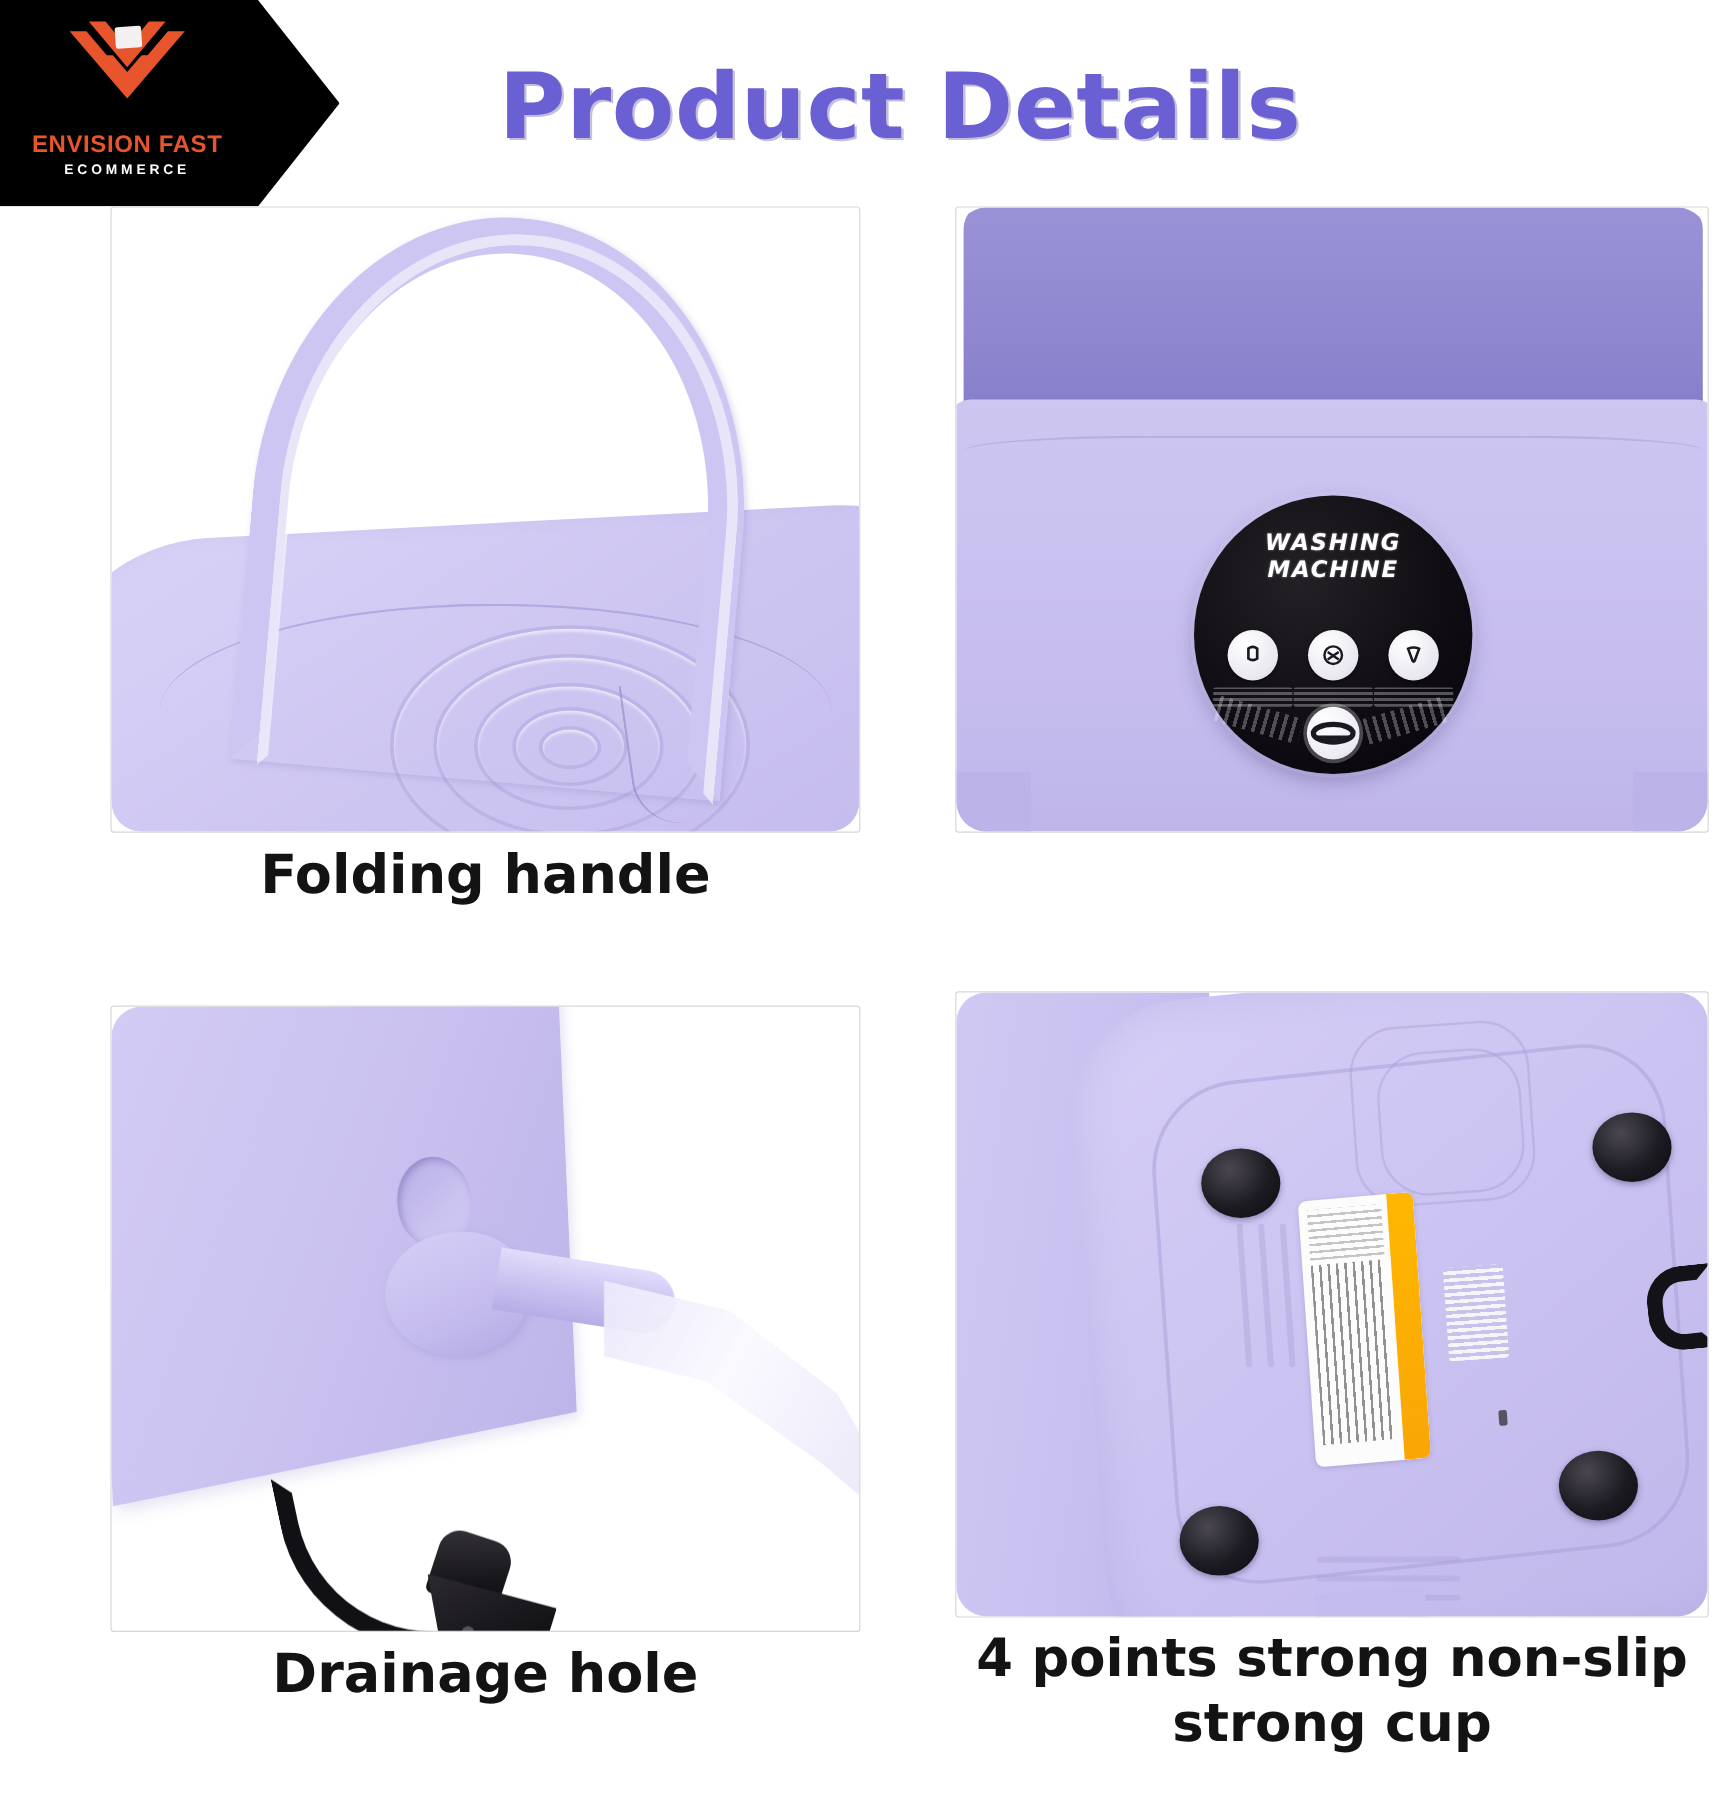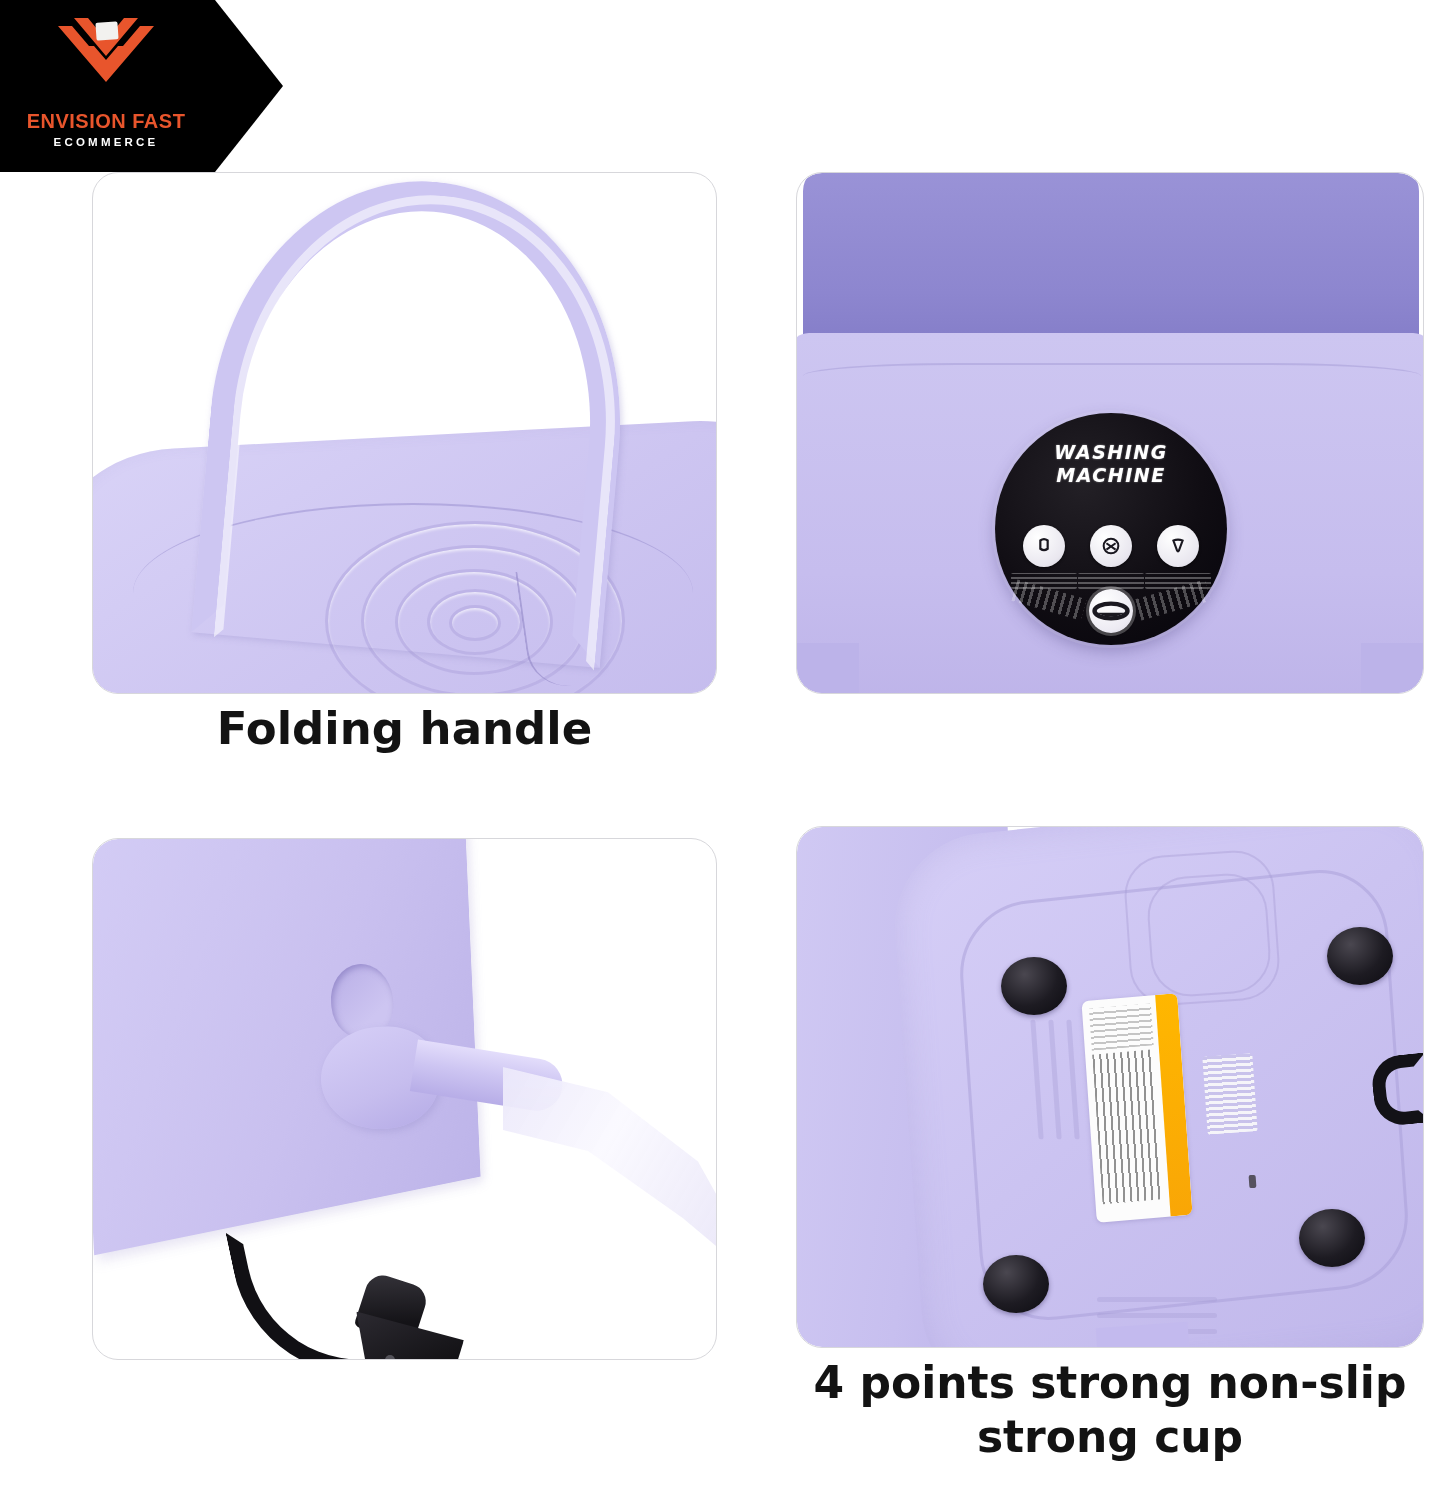--- a/index.html
+++ b/index.html
@@ -49,21 +49,21 @@
   .grid { position: absolute; left: 0; top: 172px; width: 1436px; height: 1328px; }
 
   .cell { position: absolute; }
   .cell-tl { left: 92px;  top: 0px;   width: 625px; height: 660px; }
   .cell-tr { left: 796px; top: 0px;   width: 628px; height: 660px; }
   .cell-bl { left: 92px;  top: 666px; width: 625px; height: 662px; }
   .cell-br { left: 796px; top: 654px; width: 628px; height: 662px; }
 
   .photo {
     position: absolute; left: 0; top: 0; width: 100%; height: 522px;
-    border: 1px solid #d7d7db; border-radius: 26px; background: #ffffff;
+    border: 1px solid #d7d7db; border-radius: 3px; background: #ffffff;
     overflow: hidden;
   }
   .photo-inner { position: absolute; inset: 0; overflow: hidden; border-radius: 25px; }
 
   .caption {
     position: absolute; left: 0; top: 530px; width: 100%;
     text-align: center;
     font-family: "DejaVu Sans", sans-serif;
     font-size: 45px; font-weight: 700; color: #131313;
     line-height: 1.18; letter-spacing: 0px;
@@ -338,20 +338,21 @@
             <path d="M22 6 L54 44 L86 6 L72 6 L54 28 L36 6 Z" fill="#e8552c"></path>
             <path d="M30 34 L54 62 L78 34 L66 34 L54 48 L42 34 Z" fill="#e8552c"></path>
             <rect x="44" y="10" width="22" height="18" rx="2" fill="#f2f1ef" transform="rotate(-4 55 19)"></rect>
           </svg>
         </div>
         <div class="brand-name">ENVISION FAST</div>
         <div class="brand-sub">ECOMMERCE</div>
       </div>
     </div>
 
+    <div class="page-title">Product Details</div>
   </div>
 
   <div class="grid">
 
     <div class="cell cell-tl">
       <div class="photo p1">
         <div class="photo-inner">
           <div class="body"></div>
           <div class="lid"></div>
 
@@ -430,20 +431,21 @@
           <div class="spout-base"></div>
           <div class="spout-tube"></div>
           <div class="water"></div>
           <div class="drain-strap"></div>
           <div class="plug"></div>
           <div class="plug-body"></div>
           <div class="plug-hole" style="left:292px; top:516px;"></div>
 
         </div>
       </div>
+      <div class="caption">Drainage hole</div>
     </div>
 
     <div class="cell cell-br">
       <div class="photo p4">
         <div class="photo-inner">
           <div class="side"></div>
           <div class="base"></div>
 
           <div class="corner-rib" style="left:330px; top:26px; transform:rotate(-4deg);"></div>
           <div class="corner-rib" style="left:352px; top:48px; width:120px; height:120px; transform:rotate(-4deg);"></div>

